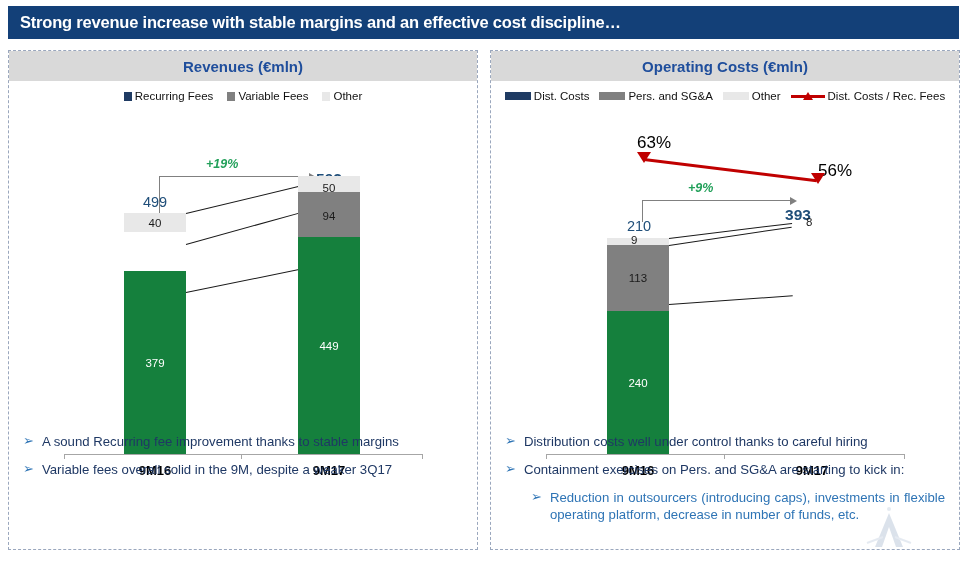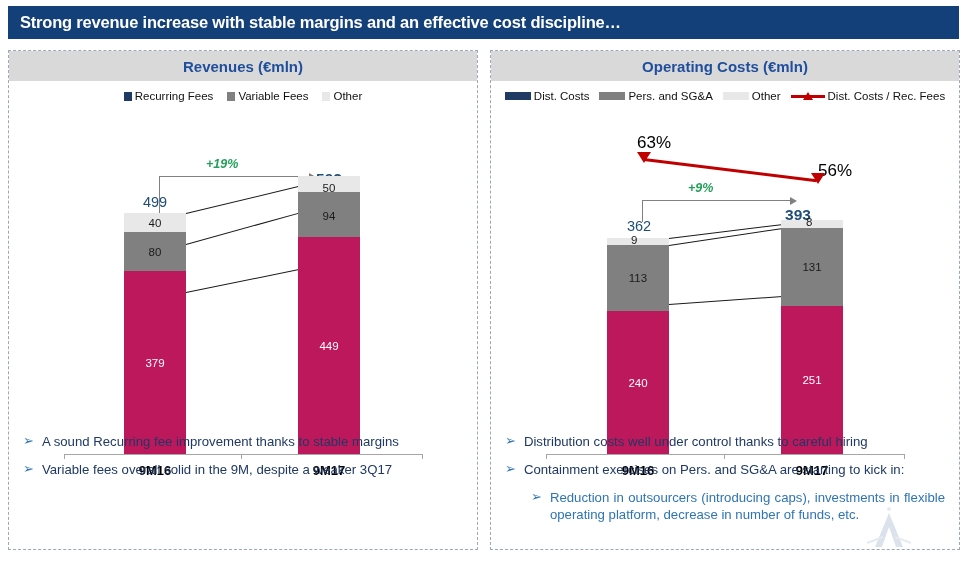--- a/index.html
+++ b/index.html
@@ -55,21 +55,21 @@
   }
   
   .plot{position:relative;width:100%;height:330px;}
   .axis-line{
     position:absolute;left:55px;right:55px;height:1px;background:#a6a6a6;
   }
   .axis-tick{position:absolute;width:1px;height:5px;background:#a6a6a6;}
   .bar{position:absolute;width:62px;}
   .seg{position:absolute;left:0;width:100%;display:flex;align-items:center;justify-content:center;}
   .seg .v{font-size:11.5px;}
-  .seg.navy{background:#be185d;}
+  .seg.navy{background:#15803d;}
   .seg.navy .v{color:#ffffff;}
   .seg.gray{background:#808080;}
   .seg.gray .v{color:#1a1a1a;}
   .seg.light{background:#e8e8e8;}
   .seg.light .v{color:#1a1a1a;}
   .cat-label{
     position:absolute;font-size:13px;font-weight:bold;color:#000000;
     text-align:center;width:90px;
   }
   .total-label{
@@ -151,23 +151,20 @@
     <div class="total-label big" style="left:285px;top:62px;">592</div>
 
     <div class="conn" style="left:177px;top:105px;width:123px;transform:rotate(-13.5deg);"></div>
     <div class="conn" style="left:177px;top:136px;width:124px;transform:rotate(-15.5deg);"></div>
     <div class="conn" style="left:177px;top:184px;width:124px;transform:rotate(-11.5deg);"></div>
 
     <div class="bar" style="left:115px;top:105px;height:241px;">
       <div class="seg light" style="top:0px;height:19px;">
         <span class="v">40</span>
       </div>
-      <div class="seg gray" style="top:19px;height:39px;">
-        <span class="v">80</span>
-      </div>
       <div class="seg navy" style="top:58px;height:183px;">
         <span class="v">379</span>
       </div>
     </div>
 
     <div class="bar" style="left:289px;top:60px;height:286px;">
       <div class="seg light" style="top:8px;height:24px;">
         <span class="v">50</span>
       </div>
       <div class="seg gray" style="top:24px;height:48px;">
@@ -232,47 +229,38 @@
     <div class="ratio-marker" style="left:146px;top:44px;transform:rotate(180deg);"></div>
     <div class="ratio-marker" style="left:320px;top:65px;transform:rotate(180deg);"></div>
 
     <div class="gbracket" style="left:151px;top:92px;">
       <div class="vert" style="height:22px;"></div>
       <div class="horz" style="width:148px;"></div>
       <div class="head" style="left:148px;top:-3.5px;"></div>
     </div>
     <div class="growth" style="left:197px;top:73px;">+9%</div>
 
-    <div class="total-label" style="left:113px;top:110px;">362</div>
+    <div class="total-label" style="left:113px;top:110px;">210</div>
     <div class="total-label big" style="left:272px;top:86px;margin-top:12px;">393</div>
 
     <div class="conn" style="left:178px;top:130px;width:124px;transform:rotate(-7deg);"></div>
     <div class="conn" style="left:178px;top:137px;width:124px;transform:rotate(-8.5deg);"></div>
     <div class="conn" style="left:178px;top:196px;width:124px;transform:rotate(-4deg);"></div>
 
     <div class="bar" style="left:116px;top:130px;height:216px;">
       <div class="seg light" style="top:0px;height:7px;"></div>
       <div class="seg gray" style="top:7px;height:66px;">
         <span class="v">113</span>
       </div>
       <div class="seg navy" style="top:73px;height:143px;">
         <span class="v">240</span>
       </div>
     </div>
     <div class="ratio-label" style="left:140px;top:126px;font-size:11.5px;color:#1a1a1a;">9</div>
 
-    <div class="bar" style="left:290px;top:112px;height:234px;">
-      <div class="seg light" style="top:0px;height:8px;"></div>
-      <div class="seg gray" style="top:8px;height:78px;">
-        <span class="v">131</span>
-      </div>
-      <div class="seg navy" style="top:86px;height:148px;">
-        <span class="v">251</span>
-      </div>
-    </div>
     <div class="ratio-label" style="left:315px;top:108px;font-size:11.5px;color:#1a1a1a;">8</div>
 
     <div class="axis-line" style="top:346px;"></div>
     <div class="axis-tick" style="left:55px;top:346px;"></div>
     <div class="axis-tick" style="left:233px;top:346px;"></div>
     <div class="axis-tick" style="left:413px;top:346px;"></div>
 
     <div class="cat-label" style="left:102px;top:355px;">9M16</div>
     <div class="cat-label" style="left:276px;top:355px;">9M17</div>
   </div>

